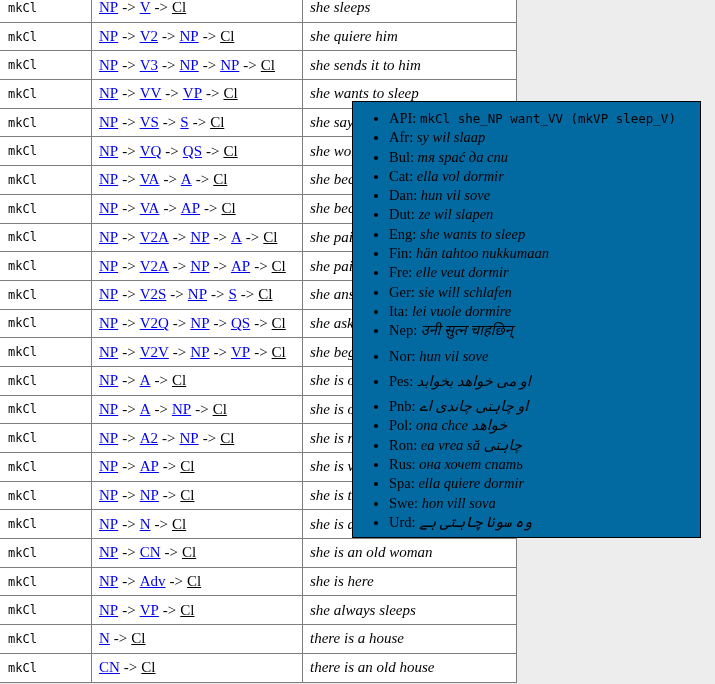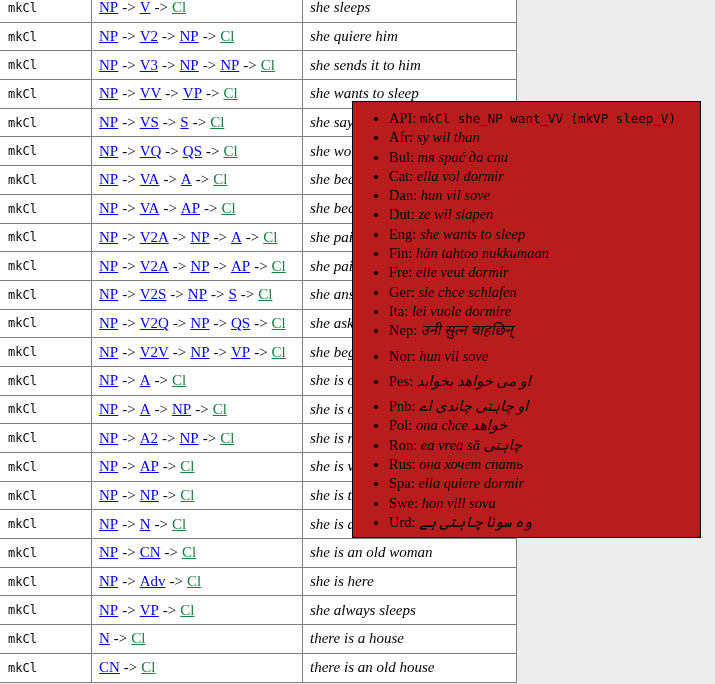--- a/index.html
+++ b/index.html
@@ -12,25 +12,25 @@
   table.api td{
     border:1px solid #7e7e7e;height:27.7px;vertical-align:middle;
     overflow:hidden;white-space:nowrap;padding:0;
   }
   table.api td:first-child{border-left:none}
   table.api tr:first-child td{border-top:none}
   .fun-cell{font-family:"DejaVu Sans Mono",monospace;font-size:12px;padding-left:8px !important;width:83px}
   .rule-cell{font-size:15px;padding-left:7px !important;width:203px}
   .example-cell{font-size:15px;font-style:italic;padding-left:7px !important}
   a.cat{color:#0000ee;text-decoration:underline;cursor:pointer}
-  a.cat.visited{color:#15803d}
+  a.cat.visited{color:#000000}
   .arrow{color:#000;margin:0 4px}
   .tooltip{
     position:absolute;left:352px;top:101px;width:349px;height:437px;
-    background:#b91c1c;border:1px solid #000;box-sizing:border-box;
+    background:#0369a1;border:1px solid #000;box-sizing:border-box;
     z-index:5;font-size:14.5px;overflow:hidden;
   }
   .tooltip ul{margin:7px 0 0 0;padding:0 0 0 36px;list-style:disc}
   .tooltip li{line-height:19.3px}
   .tooltip li.spaced{margin-top:6px}
   .lang{font-style:normal}
   .trans{font-style:italic}
   .trans.code{font-style:normal;font-family:"DejaVu Sans Mono",monospace;font-size:12.5px}
 </style>
 </head>
@@ -159,29 +159,29 @@
           <td class="rule-cell"><a class="cat">CN</a><span class="arrow">-&gt;</span><a class="cat visited">Cl</a></td>
           <td class="example-cell">there is an old house</td>
         </tr>
       </tbody>
   </table>
 </div>
 
 <div class="tooltip">
   <ul>
       <li class=""><span class="lang">API:</span> <span class="trans code">mkCl she_NP want_VV (mkVP sleep_V)</span></li>
-      <li class=""><span class="lang">Afr:</span> <span class="trans">sy wil than</span></li>
+      <li class=""><span class="lang">Afr:</span> <span class="trans">sy wil slaap</span></li>
       <li class=""><span class="lang">Bul:</span> <span class="trans">тя spać да спи</span></li>
       <li class=""><span class="lang">Cat:</span> <span class="trans">ella vol dormir</span></li>
       <li class=""><span class="lang">Dan:</span> <span class="trans">hun vil sove</span></li>
       <li class=""><span class="lang">Dut:</span> <span class="trans">ze wil slapen</span></li>
       <li class=""><span class="lang">Eng:</span> <span class="trans">she wants to sleep</span></li>
       <li class=""><span class="lang">Fin:</span> <span class="trans">hän tahtoo nukkumaan</span></li>
       <li class=""><span class="lang">Fre:</span> <span class="trans">elle veut dormir</span></li>
-      <li class=""><span class="lang">Ger:</span> <span class="trans">sie chce schlafen</span></li>
+      <li class=""><span class="lang">Ger:</span> <span class="trans">sie will schlafen</span></li>
       <li class=""><span class="lang">Ita:</span> <span class="trans">lei vuole dormire</span></li>
       <li class=""><span class="lang">Nep:</span> <span class="trans">उनी सुत्न चाहछिन्</span></li>
       <li class="spaced"><span class="lang">Nor:</span> <span class="trans">hun vil sove</span></li>
       <li class="spaced"><span class="lang">Pes:</span> <span class="trans">او می خواهد بخوابد</span></li>
       <li class="spaced"><span class="lang">Pnb:</span> <span class="trans">او چاہتی چاندی اے</span></li>
       <li class=""><span class="lang">Pol:</span> <span class="trans">ona chce خواهد</span></li>
       <li class=""><span class="lang">Ron:</span> <span class="trans">ea vrea să چاہتی</span></li>
       <li class=""><span class="lang">Rus:</span> <span class="trans">она хочет спать</span></li>
       <li class=""><span class="lang">Spa:</span> <span class="trans">ella quiere dormir</span></li>
       <li class=""><span class="lang">Swe:</span> <span class="trans">hon vill sova</span></li>

